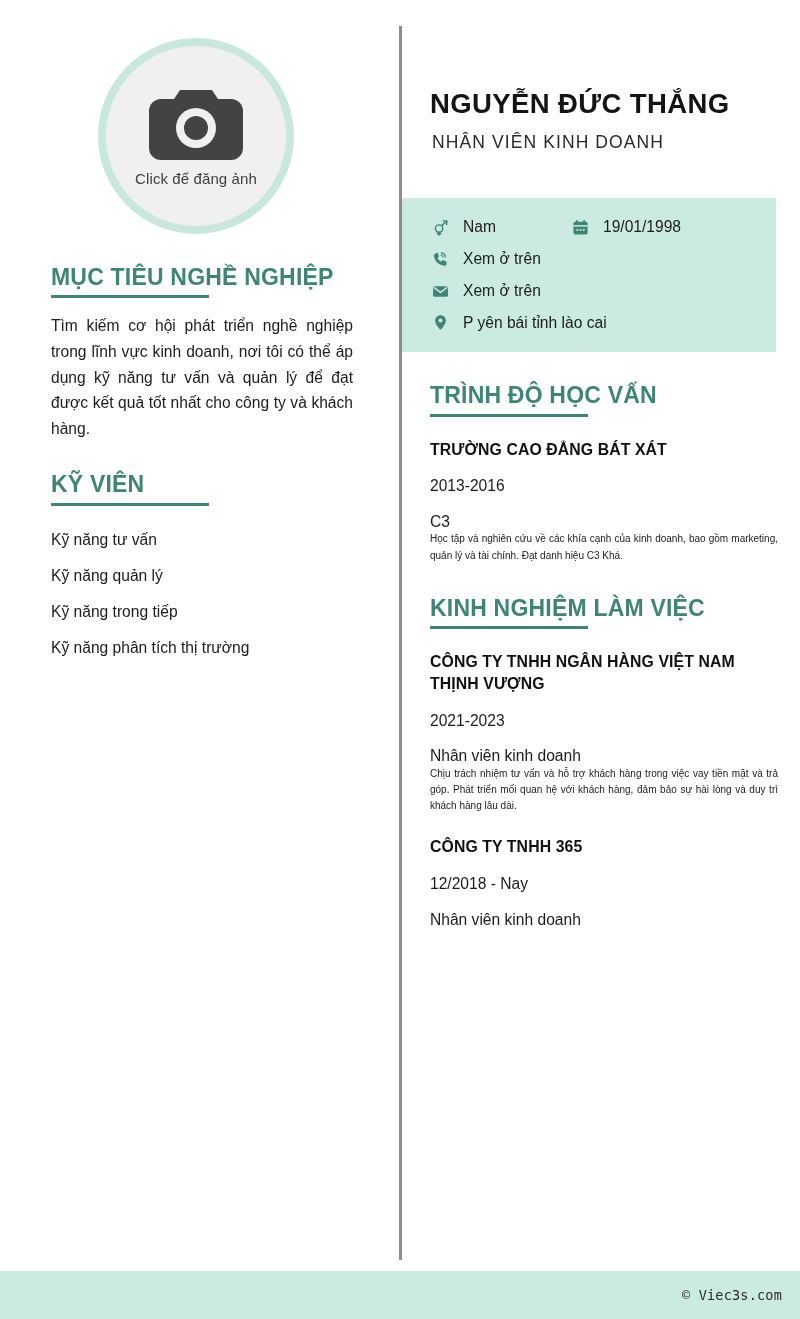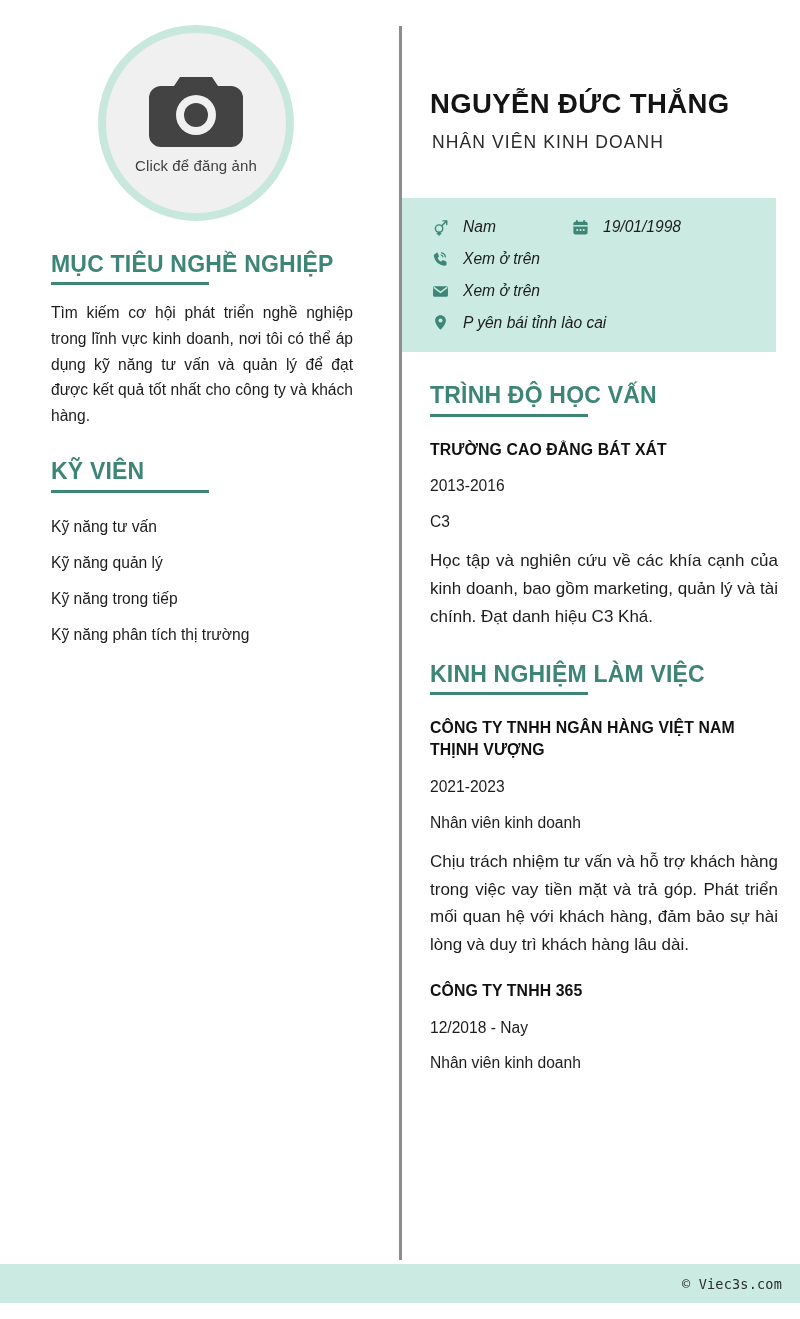--- a/index.html
+++ b/index.html
@@ -24,21 +24,21 @@
   }
 
   
   .left-col {
     position: absolute;
     left: 0;
     top: 0;
     width: 400px;
     height: 900px;
     box-sizing: border-box;
-    padding: 25px 34px 0 51px;
+    padding: 38px 34px 0 51px;
   }
 
   .photo-wrap {
     width: 196px;
     height: 196px;
     margin: 0 auto 0 47px;
     border-radius: 50%;
     background: #f0f0f0;
     border: 8px solid #c9e8dd;
     box-sizing: border-box;
@@ -152,21 +152,20 @@
     display: flex;
     align-items: center;
     justify-content: center;
     margin-right: 13px;
     flex: none;
   }
   .contact-text {
     font-size: 15.6px;
     color: #1c1c1c;
     line-height: 1.2;
-    font-style: italic;
   }
 
   .r-section { padding: 0 22px 0 28px; }
   .r-section.first { margin-top: 30px; }
   .r-section.exp { margin-top: 31px; }
 
   .entry { margin-top: 22px; }
   .entry-title {
     font-size: 15.8px;
     font-weight: bold;
@@ -175,34 +174,33 @@
     margin: 0;
     letter-spacing: .1px;
   }
   .entry-line {
     font-size: 15.6px;
     color: #1c1c1c;
     margin-top: 16px;
     line-height: 1.25;
   }
   .entry-desc {
-    font-size: 17px;
-    color: #1c1c1c;
-    margin-top: 16px;
+    font-size: 10px;
+    color: #1c1c1c;
     line-height: 1.62;
     text-align: justify;
   }
 
   
   .footer-bar {
     position: absolute;
     left: 0;
-    bottom: 16px;
+    bottom: 0;
     width: 800px;
-    height: 39px;
+    height: 48px;
     background: #cbebe2;
     display: flex;
     align-items: center;
     justify-content: flex-end;
     box-sizing: border-box;
     padding-right: 18px;
   }
   .footer-text {
     font-family: "DejaVu Sans Mono", monospace;
     font-size: 13.5px;

